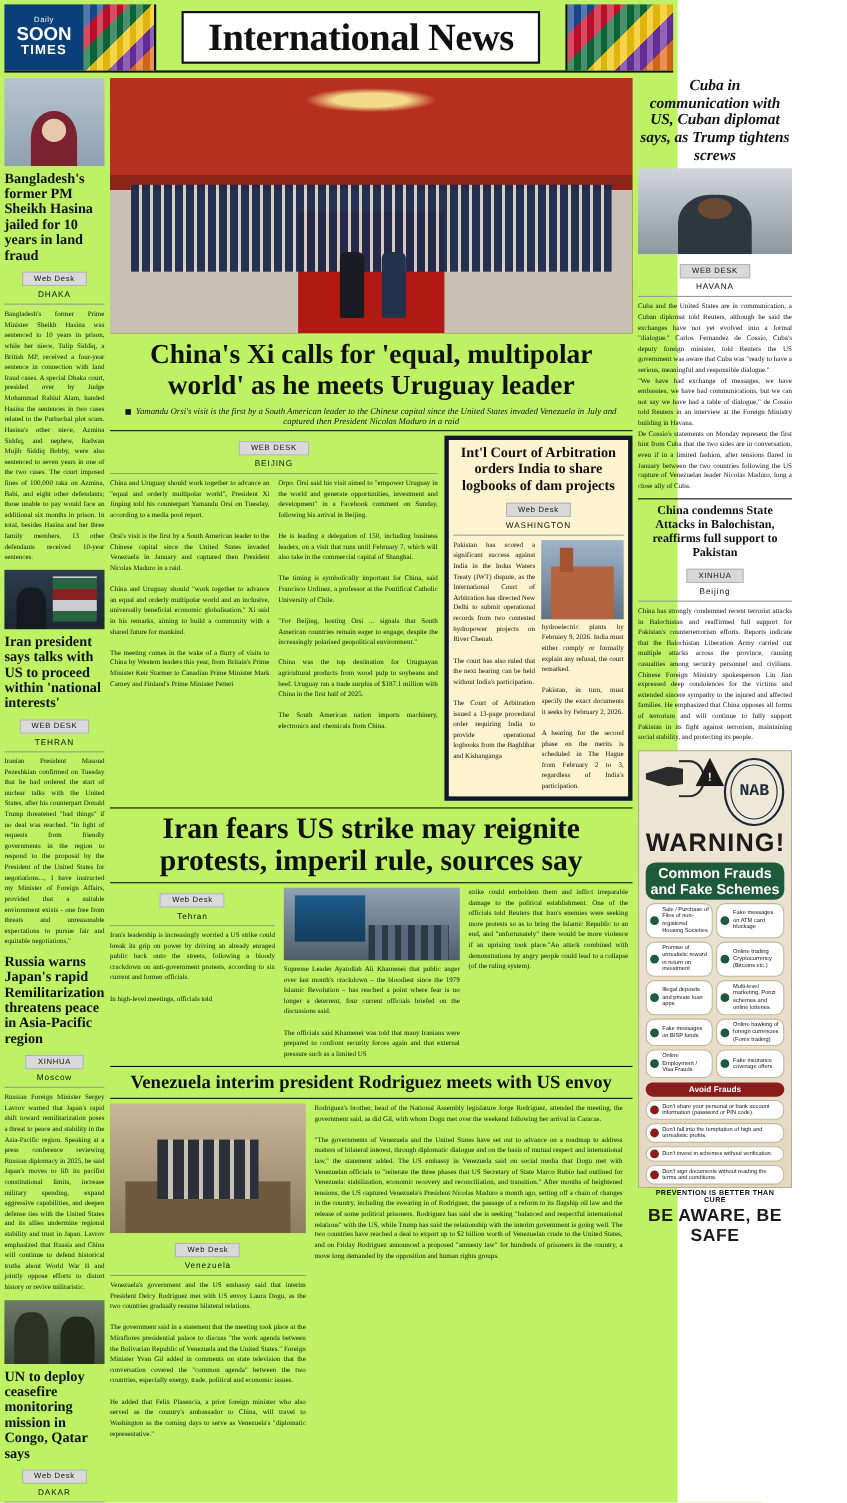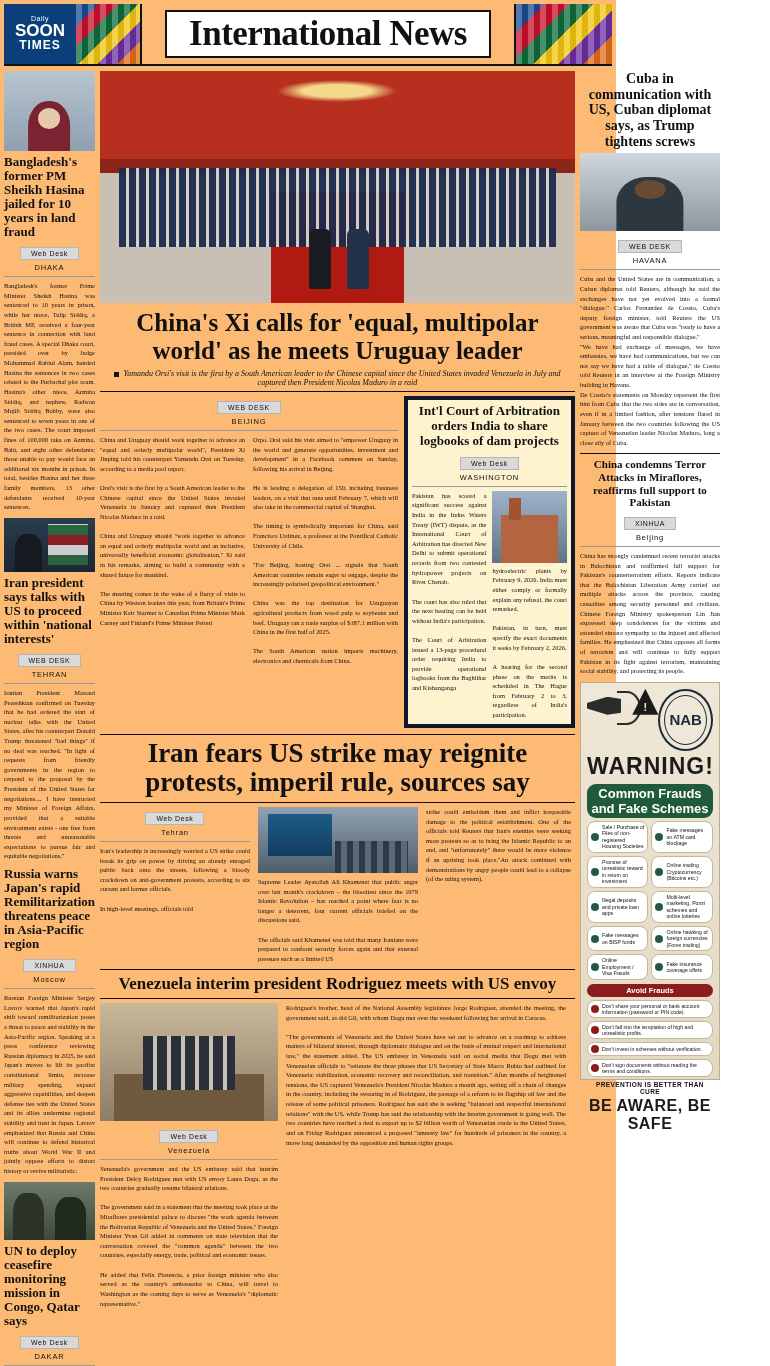--- a/index.html
+++ b/index.html
@@ -4,21 +4,21 @@
 <style>
   * { box-sizing: border-box; }
   html, body { margin:0; padding:0; }
   body {
     width:770px; height:1366px;
     background:#ffffff;
     font-family:"Liberation Serif", serif;
     color:#111;
     overflow:hidden;
   }
-  .page { width:616px; height:1366px; position:relative; background:#fdba74; padding:4px; }
+  .page { width:616px; height:1366px; position:relative; background:#bef264; padding:4px; }
 
   
   .masthead { display:flex; align-items:stretch; height:62px; border-bottom:2px solid #111; }
   .logo-box { width:72px; background:#0a3f7a; color:#fff; display:flex; flex-direction:column;
     align-items:center; justify-content:center; font-family:"Liberation Sans", sans-serif; }
   .logo-box .l1 { font-size:7px; letter-spacing:.5px; }
   .logo-box .l2 { font-size:17px; font-weight:bold; line-height:1; }
   .logo-box .l3 { font-size:12px; font-weight:bold; line-height:1.1; letter-spacing:1px; }
   .masthead-title { flex:1; display:flex; align-items:center; justify-content:center;
      border-left:2px solid #111; border-right:2px solid #111; position:relative; }
@@ -102,41 +102,41 @@
   .ph-venez:before{content:"";position:absolute;left:8%;bottom:0;width:84%;height:40%;
      background:#6f5a40; }
   .ph-venez:after{content:"";position:absolute;left:24%;bottom:26%;width:52%;height:46%;
      background:repeating-linear-gradient(90deg,#2a2f3a 0 10px,#c8c2b4 10px 14px); }
 
   
   .h-left { font-size:13px; }
   .h-xi { font-size:25px; text-align:center; line-height:1.1; }
   .h-iran-big { font-size:27px; text-align:center; line-height:1.1; }
   .h-venez { font-size:17px; text-align:center; line-height:1.15; }
-  .h-right { font-size:14px; text-align:center; line-height:1.12; }
+  .h-right { font-size:14px; text-align:center; line-height:1.12;font-style:italic; }
   .h-right2 { font-size:11px; text-align:center; line-height:1.15; }
   .h-arb { font-size:13px; text-align:center; line-height:1.15; }
 
   .sub { font-size:8px; text-align:center; font-style:italic; }
   .sub .sq { display:inline-block; width:5px; height:5px; background:#111; margin-right:4px; vertical-align:middle;}
 
   .box-yellow { background:#fdf3cf; border:4px solid #0f172a; padding:4px; }
 
   .centerline { text-align:center; }
 
   
   .nab { background:linear-gradient(#efe7d7,#e3d8c2); border:1px solid #b9ad93; padding:6px; height:100%; position:relative;}
   .nab-top { display:flex; align-items:flex-start; justify-content:space-between; }
   .megaphone { width:52px; height:36px; position:relative; }
   .megaphone:before{content:"";position:absolute;left:0;top:8px;width:34px;height:18px;background:#2b2b2b;
      clip-path:polygon(0 35%,60% 0,100% 12%,100% 88%,60% 100%,0 65%);}
   .megaphone:after{content:"";position:absolute;left:30px;top:2px;width:22px;height:30px;border:2px solid #2b2b2b;
      border-left:none;border-radius:0 60% 60% 0/0 50% 50% 0;}
   .nab-logo { width:62px; height:62px; border:2px solid #1b2a3a; border-radius:50%;
-     display:flex;align-items:center;justify-content:center;font-family:Liberation Sans, sans-serif;
+     display:flex;align-items:center;justify-content:center;font-family:Liberation Mono, monospace;
      font-weight:bold;font-size:15px;color:#1b2a3a; background:#efe7d7; position:relative;}
   .nab-logo:after{content:"";position:absolute;inset:4px;border:1px solid #1b2a3a;border-radius:50%;}
   .warn-tri { width:30px;height:26px;position:relative;margin:0 auto; }
   .warn-tri:before{content:"";position:absolute;inset:0;background:#1b1b1b;
      clip-path:polygon(50% 0,100% 100%,0 100%);}
   .warn-tri span{position:absolute;left:0;right:0;bottom:2px;text-align:center;color:#efe7d7;
      font-family:"Liberation Sans",sans-serif;font-weight:bold;font-size:11px;}
   .warning-word { text-align:center;font-family:"Liberation Sans",sans-serif;font-weight:bold;
      font-size:23px;letter-spacing:1px;color:#1b1b1b; margin:2px 0 4px;}
   .nab-secthead { background:#1f5b3a; color:#fff; font-family:"Liberation Sans",sans-serif;
@@ -342,21 +342,21 @@
         <div class="place">HAVANA</div>
         <div class="thinrule"></div>
         <div class="body-text" style="white-space:pre-line">Cuba and the United States are in communication, a Cuban diplomat told Reuters, although he said the exchanges have not yet evolved into a formal "dialogue." Carlos Fernandez de Cossio, Cuba's deputy foreign minister, told Reuters the US government was aware that Cuba was "ready to have a serious, meaningful and responsible dialogue."
 "We have had exchange of messages, we have embassies, we have had communications, but we can not say we have had a table of dialogue," de Cossio told Reuters in an interview at the Foreign Ministry building in Havana.
 De Cossio's statements on Monday represent the first hint from Cuba that the two sides are in conversation, even if in a limited fashion, after tensions flared in January between the two countries following the US capture of Venezuelan leader Nicolas Maduro, long a close ally of Cuba.</div>
       </div>
 
       <div class="rule"></div>
 
       <div class="side-card">
-        <div class="hl h-right2">China condemns Terror Attacks in Miraflores, reaffirms full support to Pakistan</div>
+        <div class="hl h-right2">China condemns State Attacks in Balochistan, reaffirms full support to Pakistan</div>
         <div class="centerline" style="margin:3px 0"><span class="byline">XINHUA</span></div>
         <div class="place">Beijing</div>
         <div class="thinrule"></div>
         <div class="body-text">China has strongly condemned recent terrorist attacks in Balochistan and reaffirmed full support for Pakistan's counterterrorism efforts. Reports indicate that the Balochistan Liberation Army carried out multiple attacks across the province, causing casualties among security personnel and civilians. Chinese Foreign Ministry spokesperson Lin Jian expressed deep condolences for the victims and extended sincere sympathy to the injured and affected families. He emphasized that China opposes all forms of terrorism and will continue to fully support Pakistan in its fight against terrorism, maintaining social stability, and protecting its people.</div>
       </div>
 
       <div class="nab" style="margin-top:6px; height:398px">
         <div class="nab-top">
           <div class="megaphone"></div>
           <div class="warn-tri">

